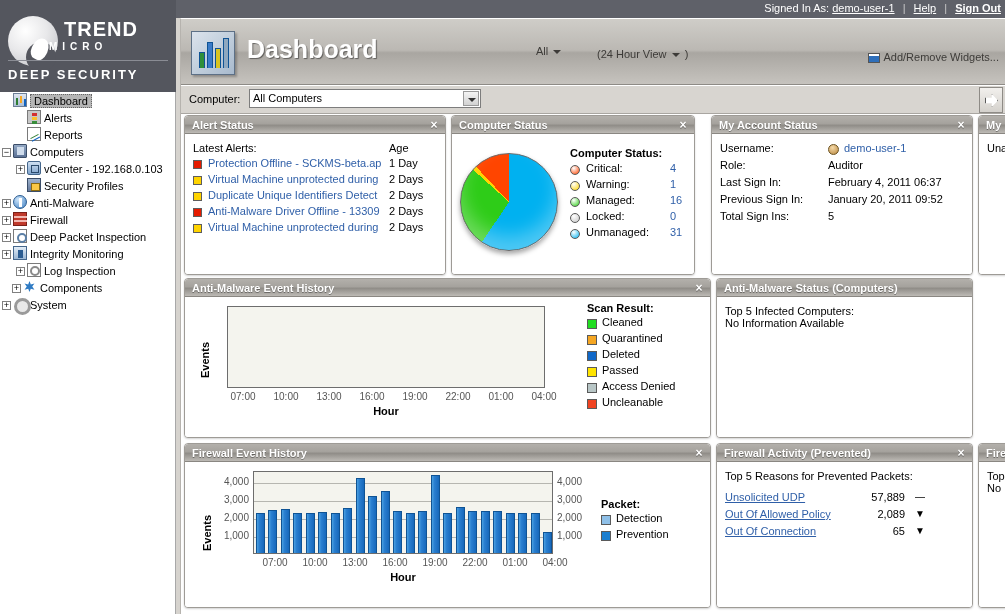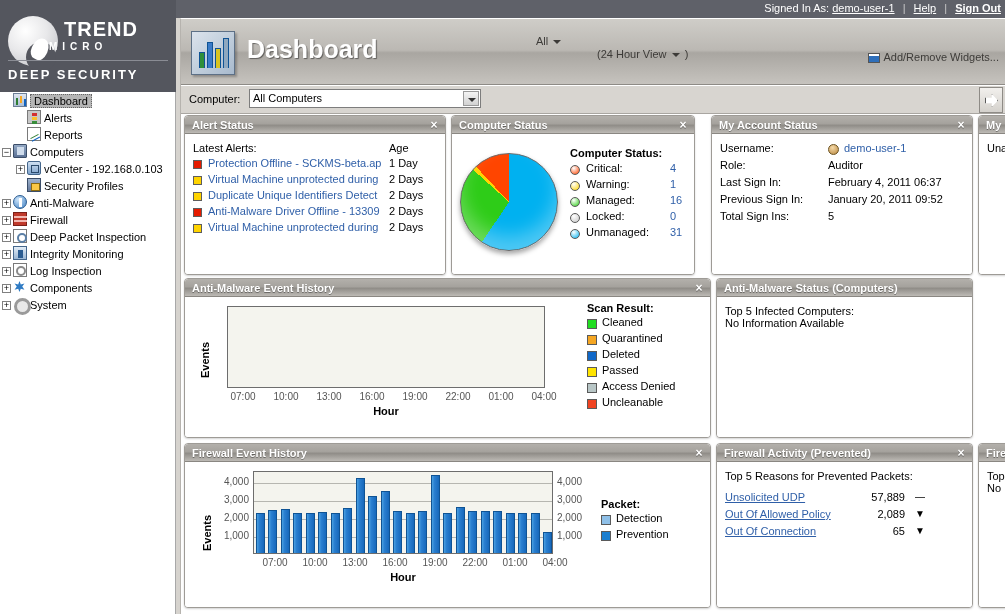--- a/index.html
+++ b/index.html
@@ -163,21 +163,21 @@
   #page-icon .b2 { left:15px; height:26px; background:#3a7bc8; }
   #page-icon .b3 { left:23px; height:20px; background:#d8c420; }
   #page-icon .b4 { left:31px; height:30px; background:#8fa8bf; }
   #page-title {
     position: absolute; left: 66px; top: 16px;
     font-size: 25px; font-weight: bold; color: #ffffff;
     text-shadow: 1px 1px 1px rgba(0,0,0,.45);
     font-family: "Liberation Sans", sans-serif;
   }
   #page-scope {
-    position: absolute; left: 355px; top: 16px;
+    position: absolute; left: 355px; top: 26px;
     font-size: 11px; color: #3d3b38;
   }
   #page-view {
     position: absolute; left: 416px; top: 29px;
     font-size: 11px; color: #3d3b38;
   }
   .caret-dn { display:inline-block; width:0;height:0;
      border-left:4px solid transparent;border-right:4px solid transparent;border-top:4px solid #3d3b38;
      vertical-align: middle; margin: 0 2px; }
 
@@ -374,22 +374,22 @@
     <div class="nav-row selected" style="padding-left: 2px;"><span class="nav-exp blank"></span><span class="nav-ico ico-dash"></span><span class="nav-label">Dashboard</span></div>
     <div class="nav-row" style="padding-left: 16px;"><span class="nav-exp blank"></span><span class="nav-ico ico-alerts"></span><span class="nav-label">Alerts</span></div>
     <div class="nav-row" style="padding-left: 16px;"><span class="nav-exp blank"></span><span class="nav-ico ico-reports"></span><span class="nav-label">Reports</span></div>
     <div class="nav-row" style="padding-left: 2px;"><span class="nav-exp">−</span><span class="nav-ico ico-computers"></span><span class="nav-label">Computers</span></div>
     <div class="nav-row" style="padding-left: 16px;"><span class="nav-exp">+</span><span class="nav-ico ico-vcenter"></span><span class="nav-label">vCenter - 192.168.0.103</span></div>
     <div class="nav-row" style="padding-left: 16px;"><span class="nav-exp blank"></span><span class="nav-ico ico-secprof"></span><span class="nav-label">Security Profiles</span></div>
     <div class="nav-row" style="padding-left: 2px;"><span class="nav-exp">+</span><span class="nav-ico ico-antimal"></span><span class="nav-label">Anti-Malware</span></div>
     <div class="nav-row" style="padding-left: 2px;"><span class="nav-exp">+</span><span class="nav-ico ico-firewall"></span><span class="nav-label">Firewall</span></div>
     <div class="nav-row" style="padding-left: 2px;"><span class="nav-exp">+</span><span class="nav-ico ico-dpi"></span><span class="nav-label">Deep Packet Inspection</span></div>
     <div class="nav-row" style="padding-left: 2px;"><span class="nav-exp">+</span><span class="nav-ico ico-im"></span><span class="nav-label">Integrity Monitoring</span></div>
-    <div class="nav-row" style="padding-left: 2px;"><span class="nav-exp">+</span><span class="nav-ico ico-log"></span><span class="nav-label">Log Inspection</span></div>
-    <div class="nav-row" style="padding-left: 2px;"><span class="nav-exp">+</span><span class="nav-ico ico-comp"></span><span class="nav-label">Components</span></div>
+    <div class="nav-row" style="padding-left: 16px;"><span class="nav-exp">+</span><span class="nav-ico ico-log"></span><span class="nav-label">Log Inspection</span></div>
+    <div class="nav-row" style="padding-left: 12px;"><span class="nav-exp">+</span><span class="nav-ico ico-comp"></span><span class="nav-label">Components</span></div>
     <div class="nav-row" style="padding-left: 2px;"><span class="nav-exp">+</span><span class="nav-ico ico-system"></span><span class="nav-label">System</span></div>
   </div>
 
 <div id="main">
 <div id="main-inner">
 
   <div id="page-header">
     <div id="page-icon">
       <div class="bar b1"></div>
           <div class="bar b2"></div>

